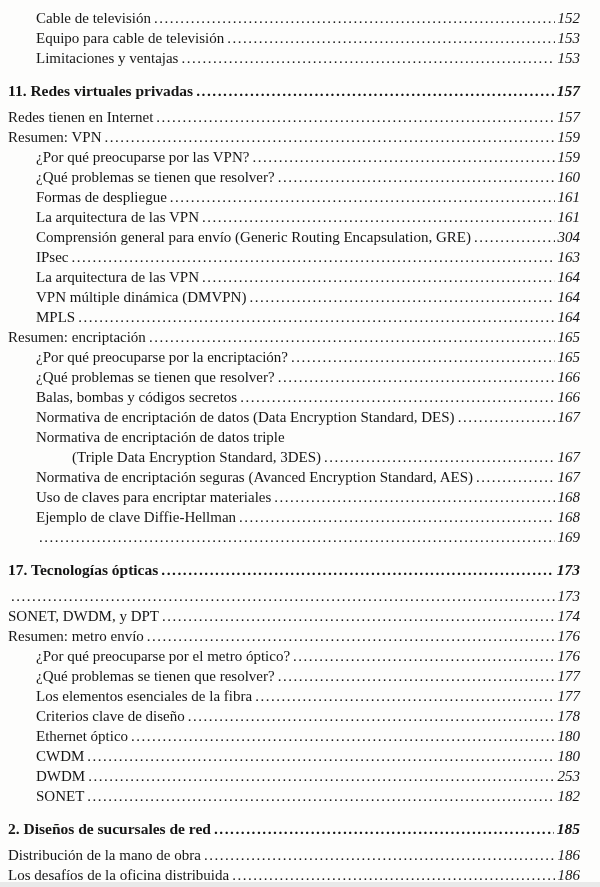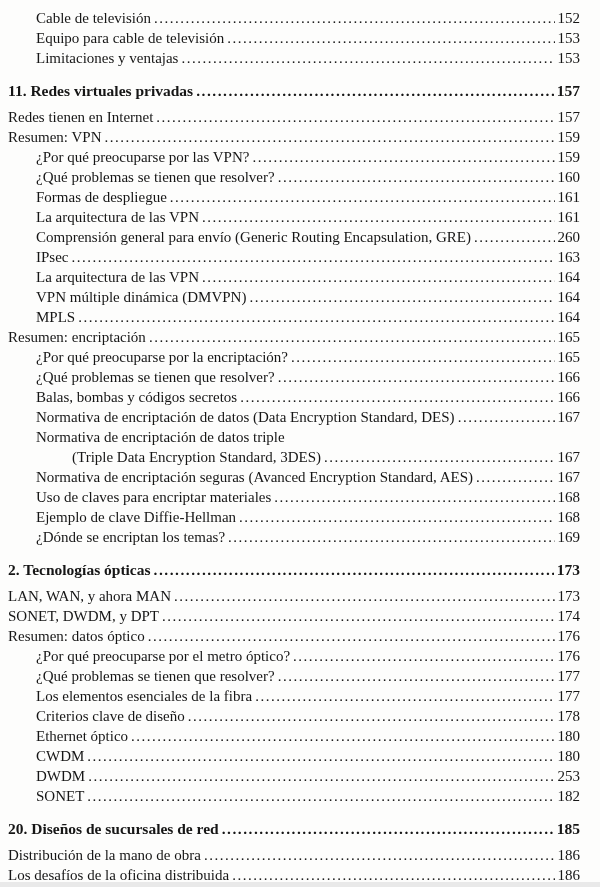--- a/index.html
+++ b/index.html
@@ -43,20 +43,21 @@
     margin:0 3px 0 3px;
     min-width:8px;
   }
   .leader::after{
     content:"................................................................................................................................................................................................................................................";
     letter-spacing:1.5px;
   }
   .pagenum{
     flex:0 0 auto;
     white-space:nowrap;
+    font-style:italic;
   }
 </style>
 </head>
 <body>
 
 <div class="page">
   <div class="toc">
       <div class="row lvl1">
         <span class="label">Cable de televisión</span>
         <span class="leader"></span>
@@ -103,21 +104,21 @@
         <span class="pagenum">161</span>
       </div>
       <div class="row lvl1">
         <span class="label">La arquitectura de las VPN</span>
         <span class="leader"></span>
         <span class="pagenum">161</span>
       </div>
       <div class="row lvl1">
         <span class="label">Comprensión general para envío (Generic Routing Encapsulation, GRE)</span>
         <span class="leader"></span>
-        <span class="pagenum">260</span>
+        <span class="pagenum">304</span>
       </div>
       <div class="row lvl1">
         <span class="label">IPsec</span>
         <span class="leader"></span>
         <span class="pagenum">163</span>
       </div>
       <div class="row lvl1">
         <span class="label">La arquitectura de las VPN</span>
         <span class="leader"></span>
         <span class="pagenum">164</span>
@@ -174,41 +175,39 @@
         <span class="label">Uso de claves para encriptar materiales</span>
         <span class="leader"></span>
         <span class="pagenum">168</span>
       </div>
       <div class="row lvl1">
         <span class="label">Ejemplo de clave Diffie-Hellman</span>
         <span class="leader"></span>
         <span class="pagenum">168</span>
       </div>
       <div class="row lvl1">
-        <span class="label">¿Dónde se encriptan los temas?</span>
         <span class="leader"></span>
         <span class="pagenum">169</span>
       </div>
       <div class="row lvl0 chapter">
-        <span class="label">2. Tecnologías ópticas</span>
+        <span class="label">17. Tecnologías ópticas</span>
         <span class="leader"></span>
         <span class="pagenum">173</span>
       </div>
       <div class="row lvl0">
-        <span class="label">LAN, WAN, y ahora MAN</span>
         <span class="leader"></span>
         <span class="pagenum">173</span>
       </div>
       <div class="row lvl0">
         <span class="label">SONET, DWDM, y DPT</span>
         <span class="leader"></span>
         <span class="pagenum">174</span>
       </div>
       <div class="row lvl0">
-        <span class="label">Resumen: datos óptico</span>
+        <span class="label">Resumen: metro envío</span>
         <span class="leader"></span>
         <span class="pagenum">176</span>
       </div>
       <div class="row lvl1">
         <span class="label">¿Por qué preocuparse por el metro óptico?</span>
         <span class="leader"></span>
         <span class="pagenum">176</span>
       </div>
       <div class="row lvl1">
         <span class="label">¿Qué problemas se tienen que resolver?</span>
@@ -239,21 +238,21 @@
         <span class="label">DWDM</span>
         <span class="leader"></span>
         <span class="pagenum">253</span>
       </div>
       <div class="row lvl1">
         <span class="label">SONET</span>
         <span class="leader"></span>
         <span class="pagenum">182</span>
       </div>
       <div class="row lvl0 chapter">
-        <span class="label">20. Diseños de sucursales de red</span>
+        <span class="label">2. Diseños de sucursales de red</span>
         <span class="leader"></span>
         <span class="pagenum">185</span>
       </div>
       <div class="row lvl0">
         <span class="label">Distribución de la mano de obra</span>
         <span class="leader"></span>
         <span class="pagenum">186</span>
       </div>
       <div class="row lvl0">
         <span class="label">Los desafíos de la oficina distribuida</span>

